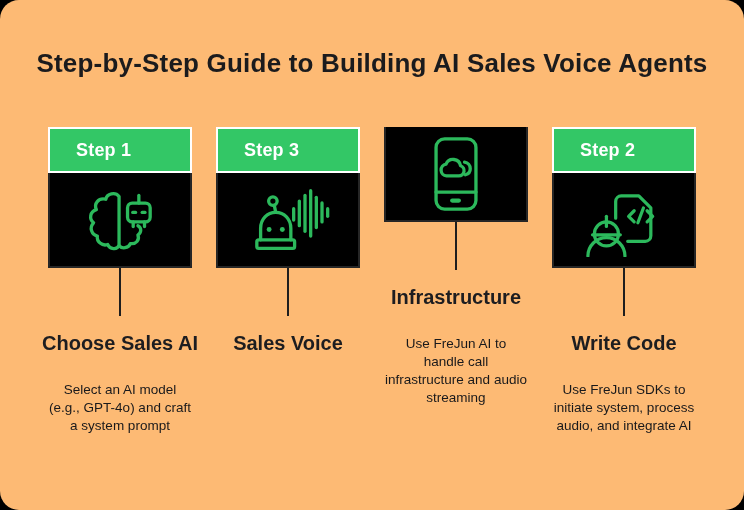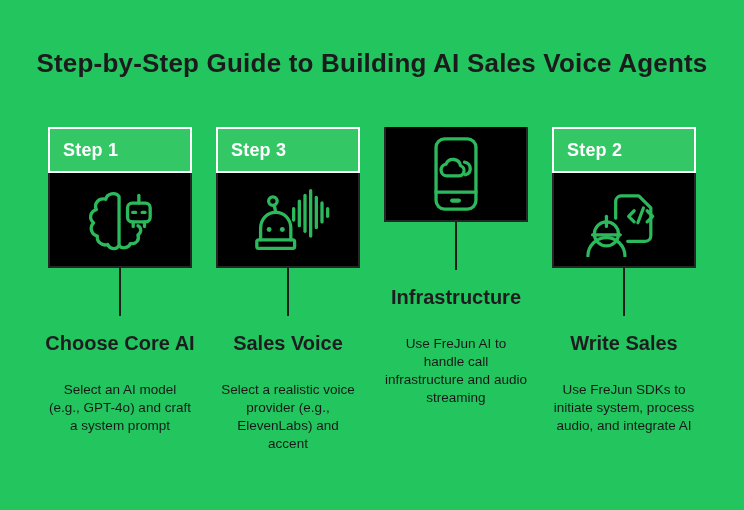--- a/index.html
+++ b/index.html
@@ -2,41 +2,41 @@
 <html><head>
 <meta charset="utf-8">
 <style>
   html,body{
     margin:0;padding:0;
     width:744px;height:510px;
     background:#000000;
     overflow:hidden;
     font-family:"Liberation Sans", sans-serif;
   }
-  .canvas{position:relative;width:744px;height:510px;background:#22c55e;}
+  .canvas{position:relative;width:744px;height:510px;background:#fdba74;border-radius:19px;}
 
   .main-title{
     position:absolute;top:48px;left:0;width:744px;
     text-align:center;
     font-size:26px;font-weight:bold;letter-spacing:.2px;
     color:#1b1b1d;
   }
 
   .steps-row{
     position:absolute;top:127px;left:48px;
     display:flex;gap:24px;
   }
   .step-col{width:144px;display:flex;flex-direction:column;align-items:center;}
 
   .step-badge{
     width:144px;height:46px;box-sizing:border-box;
     background:#33C766;
     border:2px solid #ffffff;
     display:flex;align-items:center;
-    padding-left:13px;
+    padding-left:26px;
   }
   .step-badge span{
     color:#ffffff;font-weight:bold;font-size:18px;letter-spacing:.2px;
   }
 
   .icon-box{
     width:144px;height:95px;box-sizing:border-box;
     border:2px solid #262626;border-top:none;
     background:#000000;
     display:flex;align-items:center;justify-content:center;
@@ -78,21 +78,21 @@
           <path class="icon-stroke" d="M37 62 C40 66 47 65 49 60 C55 61 59 56 57 51 C61 48 61 43 57 41"></path>
           <rect class="icon-stroke" x="46" y="17" width="24" height="20" rx="5"></rect>
           <line class="icon-stroke" x1="58" y1="17" x2="58" y2="9"></line>
           <line class="icon-stroke" x1="51.5" y1="27" x2="54.5" y2="27"></line>
           <line class="icon-stroke" x1="61.5" y1="27" x2="64.5" y2="27"></line>
           <line class="icon-stroke" x1="52" y1="37" x2="52" y2="42"></line>
           <line class="icon-stroke" x1="64" y1="37" x2="64" y2="42"></line>
         </svg>
       </div>
       <div class="connector"></div>
-      <div class="step-heading">Choose Core AI</div>
+      <div class="step-heading">Choose Sales AI</div>
       <div class="step-desc">Select an AI model (e.g., GPT-4o) and craft a system prompt</div>
     </div>
 
     <div class="step-col">
       <div class="step-badge">
         <span>Step 3</span>
       </div>
       <div class="icon-box">
         <svg width="88" height="68" viewBox="0 0 92 72">
           <path class="icon-stroke" d="M17 57 V45 C17 35 24 28 33 28 C42 28 49 35 49 45 V57"></path>
@@ -105,21 +105,20 @@
           <line class="icon-stroke" x1="58" y1="16" x2="58" y2="42"></line>
           <line class="icon-stroke" x1="64" y1="10" x2="64" y2="48"></line>
           <line class="icon-stroke" x1="70" y1="5" x2="70" y2="53"></line>
           <line class="icon-stroke" x1="76" y1="12" x2="76" y2="44"></line>
           <line class="icon-stroke" x1="82" y1="18" x2="82" y2="38"></line>
           <line class="icon-stroke" x1="88" y1="24" x2="88" y2="32"></line>
         </svg>
       </div>
       <div class="connector"></div>
       <div class="step-heading">Sales Voice</div>
-      <div class="step-desc">Select a realistic voice provider (e.g., ElevenLabs) and accent</div>
     </div>
 
     <div class="step-col">
       <div class="icon-box" style="order:2">
         <svg width="46" height="76" viewBox="0 0 48 80">
           <rect class="icon-stroke" x="3" y="3" width="42" height="74" rx="9"></rect>
           <line class="icon-stroke" x1="3" y1="59" x2="45" y2="59"></line>
           <line class="icon-stroke" style="stroke-width:4.5" x1="20" y1="68" x2="27" y2="68"></line>
           <path class="icon-stroke" d="M14 42 h13 a5.5 5.5 0 0 0 1.8 -10.7 a8 8 0 0 0 -15.3 -1.6 A6.2 6.2 0 0 0 14 42 Z"></path>
           <path class="icon-stroke" d="M33 27.5 c3.5 .5 6 3.5 6 7 c0 3 -2 5.5 -5 6.3"></path>
@@ -140,18 +139,18 @@
           <polyline class="icon-stroke" points="53,30 47,36 53,42"></polyline>
           <line class="icon-stroke" x1="57" y1="43" x2="63" y2="27"></line>
           <polyline class="icon-stroke" points="67,30 73,36 67,42"></polyline>
           <circle class="icon-stroke" cx="23" cy="55" r="13"></circle>
           <line class="icon-stroke" x1="8" y1="56" x2="38" y2="56"></line>
           <line class="icon-stroke" x1="23" y1="36" x2="23" y2="47"></line>
           <path class="icon-stroke" d="M3 79 a20 20 0 0 1 40 0"></path>
         </svg>
       </div>
       <div class="connector"></div>
-      <div class="step-heading">Write Sales</div>
+      <div class="step-heading">Write Code</div>
       <div class="step-desc">Use FreJun SDKs to initiate system, process audio, and integrate AI</div>
     </div>
 
   </div>
 </div>
 
 </body></html>

